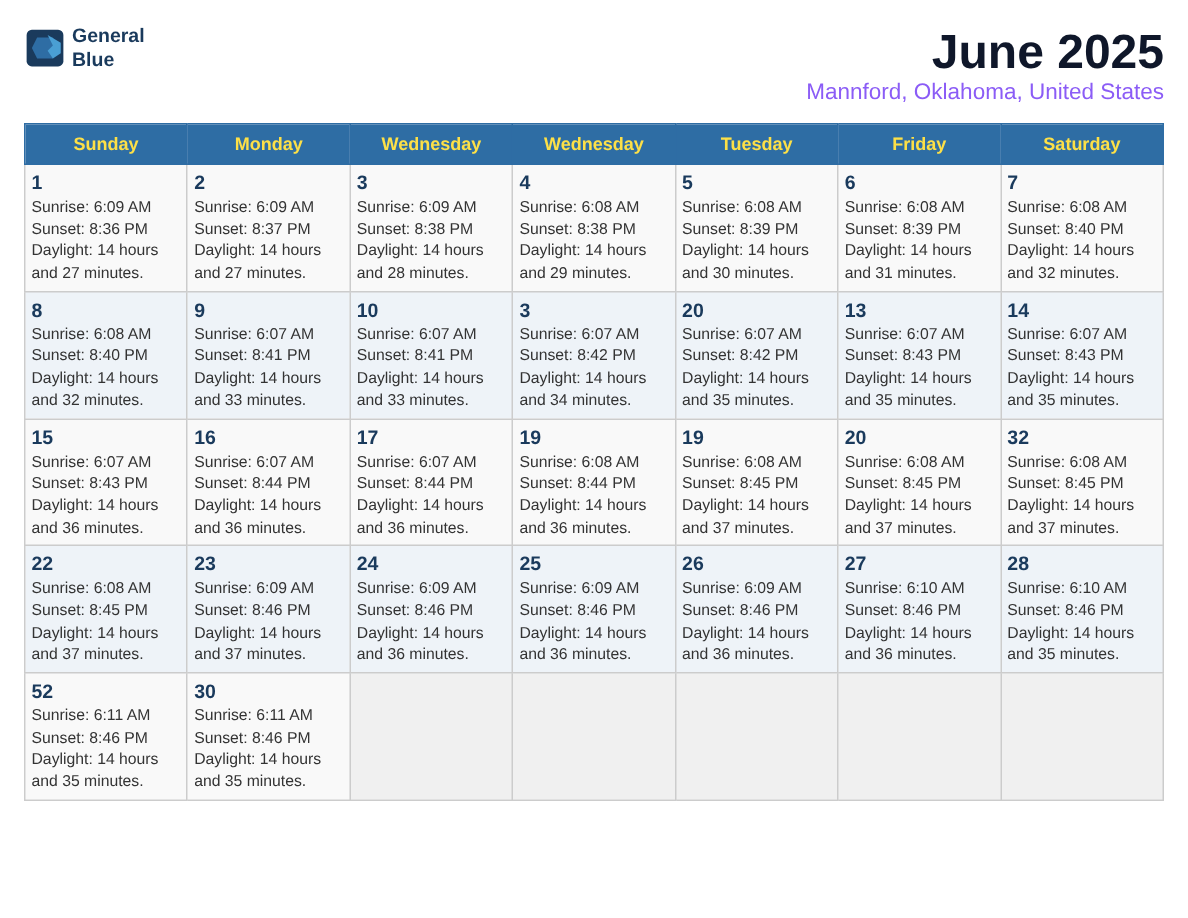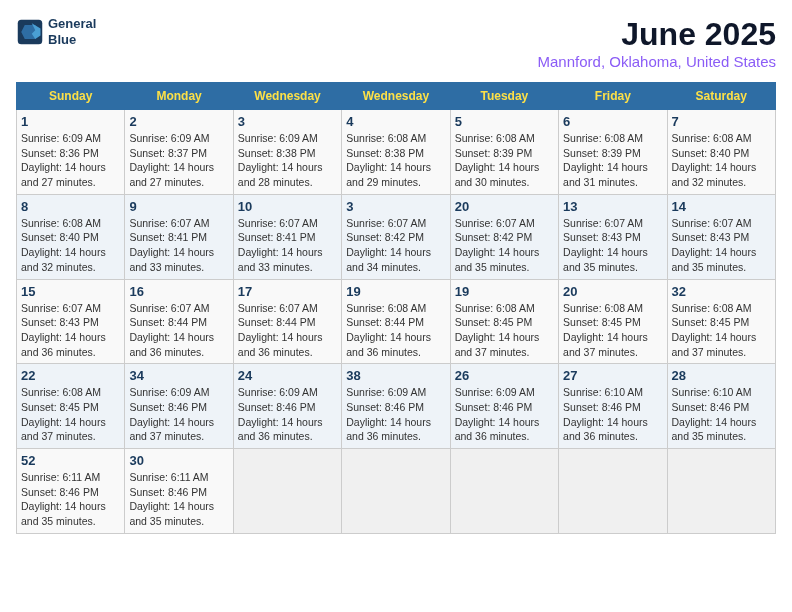--- a/index.html
+++ b/index.html
@@ -276,35 +276,35 @@
       </tr>
       <tr>
         <td>
           <span class="day-num">22</span>
           <div class="day-info" style="white-space: pre-line;">Sunrise: 6:08 AM
 Sunset: 8:45 PM
 Daylight: 14 hours
 and 37 minutes.</div>
         </td>
         <td>
-          <span class="day-num">34</span>
+          <span class="day-num">23</span>
           <div class="day-info" style="white-space: pre-line;">Sunrise: 6:09 AM
 Sunset: 8:46 PM
 Daylight: 14 hours
 and 37 minutes.</div>
         </td>
         <td>
           <span class="day-num">24</span>
           <div class="day-info" style="white-space: pre-line;">Sunrise: 6:09 AM
 Sunset: 8:46 PM
 Daylight: 14 hours
 and 36 minutes.</div>
         </td>
         <td>
-          <span class="day-num">38</span>
+          <span class="day-num">25</span>
           <div class="day-info" style="white-space: pre-line;">Sunrise: 6:09 AM
 Sunset: 8:46 PM
 Daylight: 14 hours
 and 36 minutes.</div>
         </td>
         <td>
           <span class="day-num">26</span>
           <div class="day-info" style="white-space: pre-line;">Sunrise: 6:09 AM
 Sunset: 8:46 PM
 Daylight: 14 hours

